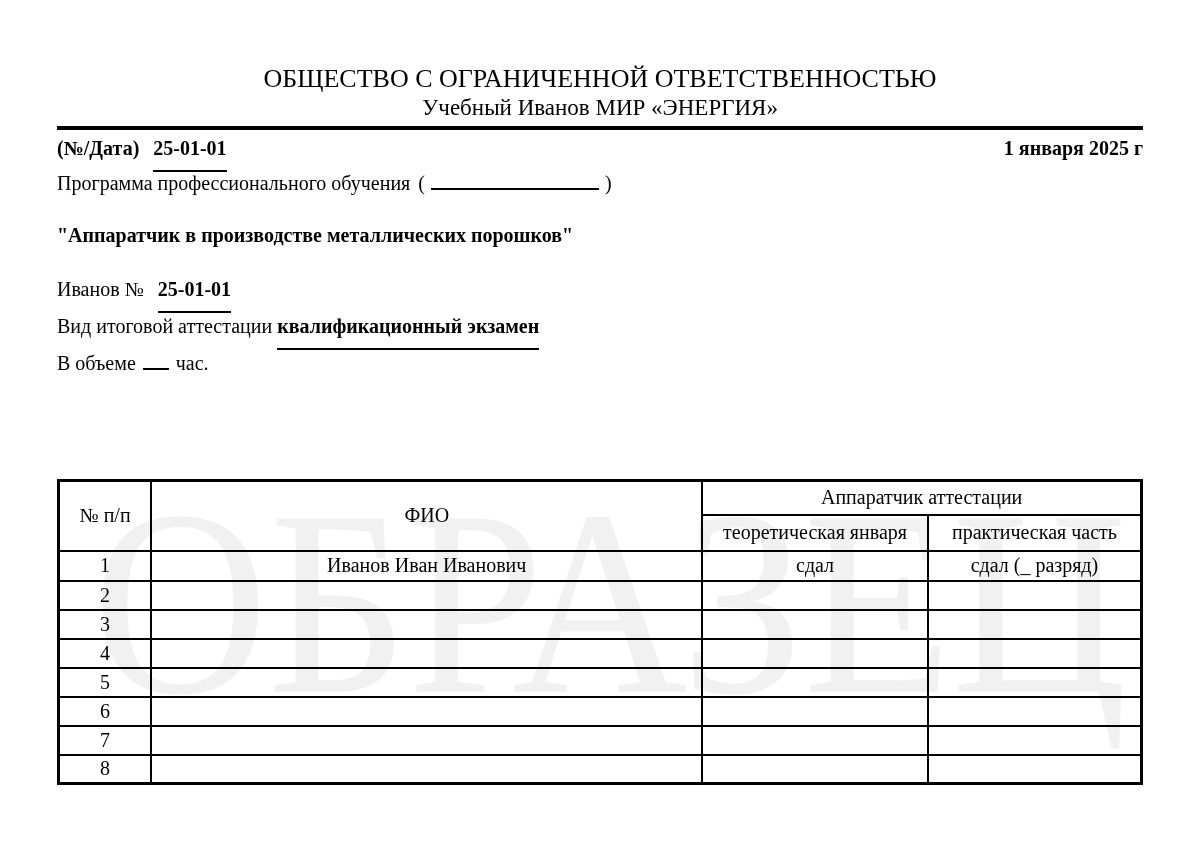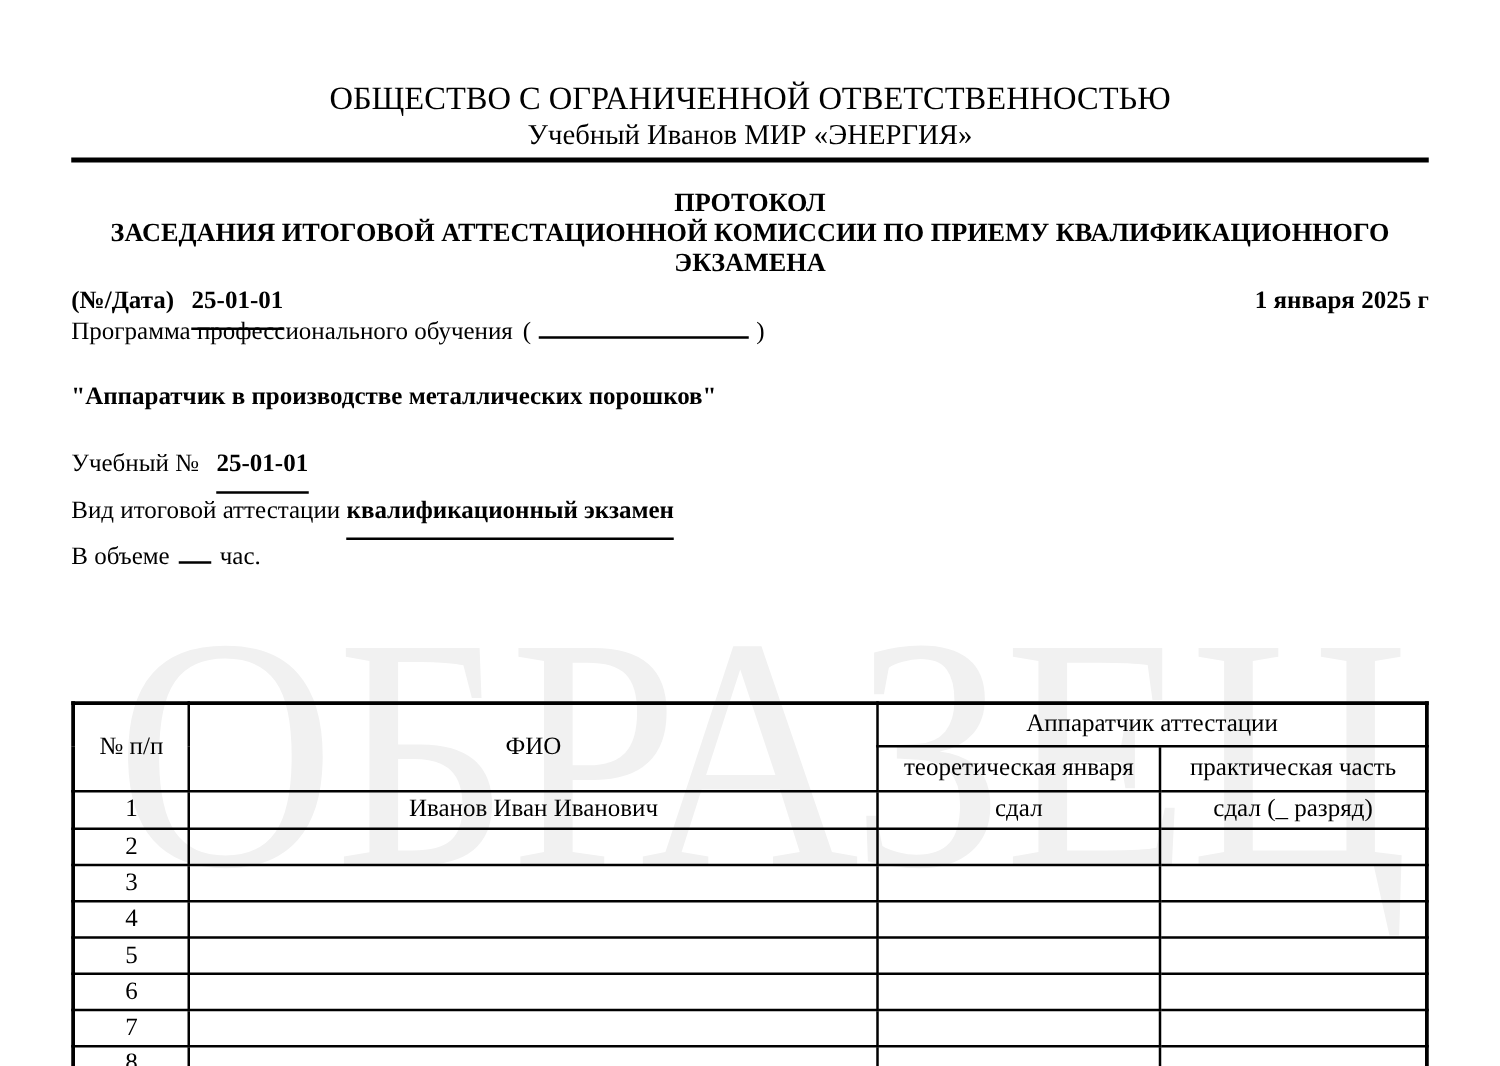--- a/index.html
+++ b/index.html
@@ -22,21 +22,21 @@
     left:57px; right:57px; top:0;
   }
   .org { text-align:center; padding-top:64px; }
   .org-line1 { font-size:26px; line-height:30px; }
   .org-line2 { font-size:23px; line-height:28px; }
   .rule { margin-top:4px; border-bottom:4px solid #000; }
   .title { margin-top:20px; text-align:center; font-weight:bold; font-size:21px; }
   .title div { line-height:24px; }
   .meta { margin-top:6px; display:flex; justify-content:space-between; font-size:20px; font-weight:bold; line-height:24px; }
   .line { font-size:20px; line-height:26px; }
-  .program { }
+  .program { margin-top:10px; }
   .program-name { margin-top:26px; font-weight:bold; }
   .group { margin-top:28px; }
   .volume { margin-top:11px; }
   .attestation { margin-top:11px; }
   .b { font-weight:bold; }
   .u { border-bottom:2px solid #000; padding-bottom:11px; }
   .val { margin-left:14px; }
   .blank { display:inline-block; border-bottom:2px solid #000; height:18px; vertical-align:baseline; }
   .blank-program { width:168px; margin:0 6px; }
   .blank-volume { width:26px; margin:0 7px; }
@@ -70,41 +70,36 @@
 
 <div class="page">
 
   <div class="org">
     <div class="org-line1">ОБЩЕСТВО С ОГРАНИЧЕННОЙ ОТВЕТСТВЕННОСТЬЮ</div>
     <div class="org-line2">Учебный Иванов МИР «ЭНЕРГИЯ»</div>
   </div>
 
   <div class="rule"></div>
 
-  <div class="title">
-    <div>ПРОТОКОЛ</div>
-    <div>ЗАСЕДАНИЯ ИТОГОВОЙ АТТЕСТАЦИОННОЙ КОМИССИИ ПО ПРИЕМУ КВАЛИФИКАЦИОННОГО</div>
-    <div>ЭКЗАМЕНА</div>
-  </div>
 
   <div class="meta">
     <div>
       <span>(№/Дата)</span><span class="u val">25-01-01</span>
     </div>
     <div>1 января 2025 г</div>
   </div>
 
   <div class="line program">
     <span>Программа профессионального обучения</span><span class="paren paren-open">(</span><span class="blank blank-program"></span><span class="paren">)</span>
   </div>
 
   <div class="line program-name">"Аппаратчик в производстве металлических порошков"</div>
 
   <div class="line group">
-    <span>Учебный №</span><span class="b u val">25-01-01</span>
+    <span>Иванов №</span><span class="b u val">25-01-01</span>
   </div>
 
   <div class="line attestation">
     <span>Вид итоговой аттестации</span> <span class="b u">квалификационный экзамен</span>
   </div>
 
   <div class="line volume">
     <span>В объеме</span><span class="blank blank-volume"></span><span>час.</span>
   </div>
 

